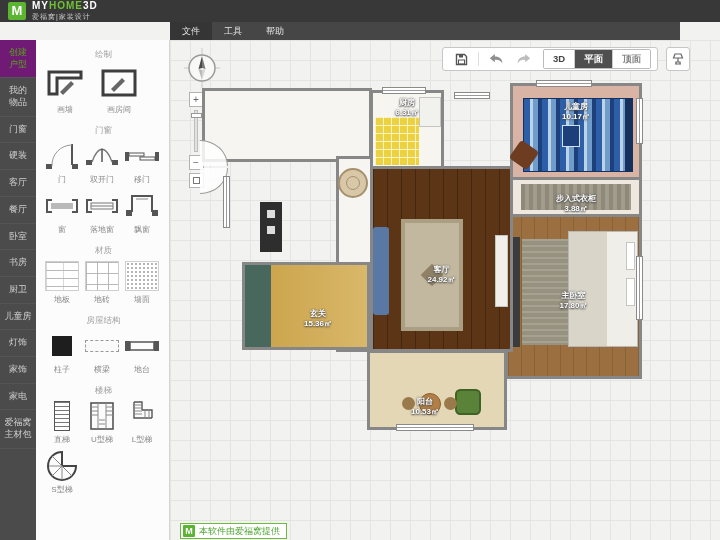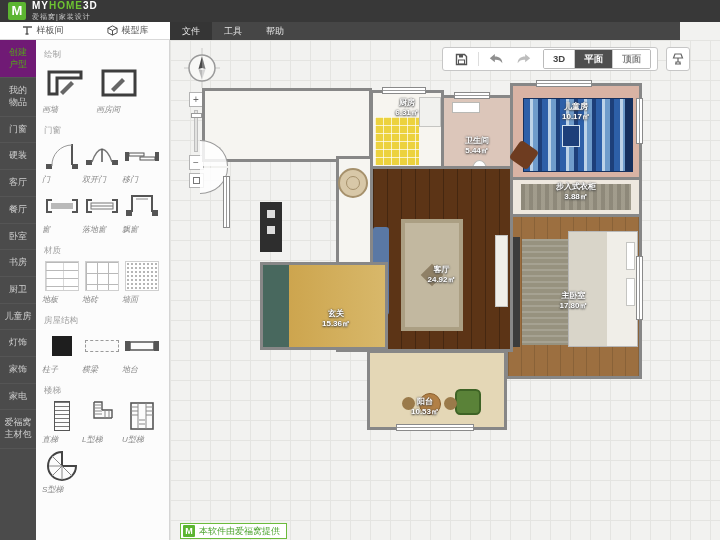--- a/index.html
+++ b/index.html
@@ -25,23 +25,23 @@
 
   
   .sidebar{position:absolute;left:0;top:40px;width:36px;height:500px;background:#4b4b4b;}
   .sb-item{padding:7px 2px;text-align:center;font-size:9px;color:#cfcfcf;border-bottom:1px solid #555;
            white-space:pre-line;line-height:1.3;cursor:pointer;}
   .sb-item.active{background:#701a75;color:#55a21d;}
 
   
   .toolpanel{position:absolute;left:36px;top:40px;width:134px;height:500px;background:#fcfcfc;
              border-right:1px solid #d5d5d5;padding:4px 6px;overflow:hidden;}
-  .tp-title{font-size:8.5px;color:#a0a0a0;margin:5px 0 3px 2px;}
+  .tp-title{font-size:8.5px;color:#a0a0a0;margin:5px 0 3px 2px;text-align:center;}
   .tp-grid{display:flex;flex-wrap:wrap;}
-  .tp-item{width:40px;margin:0 0 5px 0;cursor:pointer;font-style:italic;}
+  .tp-item{width:40px;text-align:center;margin:0 0 5px 0;cursor:pointer;}
   .tp-item.wide{width:46px;margin-right:8px;}
   .tp-icon{height:32px;display:flex;align-items:center;justify-content:center;}
   .tp-item.wide .tp-icon{height:38px;}
   .tp-label{font-size:8px;color:#888;margin-top:2px;}
   .tex{width:34px;height:30px;border:1px solid #cfcfcf;background:#fff;}
   .tex-floor{background-image:repeating-linear-gradient(#b9b9b9 0 1px,transparent 1px 8px),
              repeating-linear-gradient(90deg,#d9d9d9 0 1px,transparent 1px 17px);}
   .tex-tile{background-image:repeating-linear-gradient(#b9b9b9 0 1px,transparent 1px 11px),
             repeating-linear-gradient(90deg,#b9b9b9 0 1px,transparent 1px 11px);}
   .tex-wall{background-image:radial-gradient(#b0b0b0 0.7px,transparent 0.8px);background-size:4px 4px;}
@@ -104,34 +104,20 @@
 <div class="stage">
 
   <div class="topbar">
     <div class="logo">M</div>
     <div class="brand">
       <div class="brand-l1"><span>MY</span><span class="green">HOME</span><span>3D</span></div>
       <div class="brand-l2">爱福窝|家装设计</div>
     </div>
   </div>
 
-  <div class="paneltabs">
-    <div class="ptab">
-      <svg width="11" height="11" viewBox="0 0 11 11">
-          <path d="M1 2 h9 M5 2 v7 M3.5 9 h3" stroke="#555" stroke-width="1.4" fill="none"></path>
-        </svg>
-      <span>样板间</span>
-    </div>
-    <div class="ptab">
-      <svg width="11" height="11" viewBox="0 0 12 12">
-          <path d="M6 1 L11 3.5 V8.5 L6 11 L1 8.5 V3.5 Z M1 3.5 L6 6 L11 3.5 M6 6 V11" stroke="#444" stroke-width="1" fill="none"></path>
-        </svg>
-      <span>模型库</span>
-    </div>
-  </div>
 
   <div class="menubar">
     <div class="menu-item active">文件</div>
     <div class="menu-item">工具</div>
     <div class="menu-item">帮助</div>
   </div>
 
   <div class="sidebar">
     <div class="sb-item active">创建
 户型</div>
@@ -297,34 +283,34 @@
     <div class="tp-grid">
       <div class="tp-item">
         <div class="tp-icon">
             <div class="stair-straight"></div>
           </div>
         <div class="tp-label">直梯</div>
       </div>
       <div class="tp-item">
         <div class="tp-icon">
           <svg width="32" height="32" viewBox="0 0 32 32">
+              <rect x="5" y="3" width="22" height="26" fill="none" stroke="#555" stroke-width="1.6"></rect>
+              <path d="M12 3 v26 M20 3 v26 M5 7 h7 M5 11 h7 M5 15 h7 M20 7 h7 M20 11 h7 M20 15 h7 M13 20 h6 M13 24 h6" stroke="#888" stroke-width="1" fill="none"></path>
+            </svg>
+        </div>
+        <div class="tp-label">U型梯</div>
+      </div>
+      <div class="tp-item">
+        <div class="tp-icon">
+          <svg width="32" height="32" viewBox="0 0 32 32">
               <path d="M8 2 V18 H26 M8 2 H16 V10 M16 10 H26 V18" fill="none" stroke="#555" stroke-width="1.4"></path>
               <path d="M8 5 h8 M8 8 h8 M8 11 h8 M8 14 h8 M19 10 v8 M23 10 v8" stroke="#888" stroke-width="1"></path>
             </svg>
         </div>
         <div class="tp-label">L型梯</div>
-      </div>
-      <div class="tp-item">
-        <div class="tp-icon">
-          <svg width="32" height="32" viewBox="0 0 32 32">
-              <rect x="5" y="3" width="22" height="26" fill="none" stroke="#555" stroke-width="1.6"></rect>
-              <path d="M12 3 v26 M20 3 v26 M5 7 h7 M5 11 h7 M5 15 h7 M20 7 h7 M20 11 h7 M20 15 h7 M13 20 h6 M13 24 h6" stroke="#888" stroke-width="1" fill="none"></path>
-            </svg>
-        </div>
-        <div class="tp-label">U型梯</div>
       </div>
       <div class="tp-item">
         <div class="tp-icon">
           <svg width="34" height="34" viewBox="0 0 34 34">
               <path d="M17 3 a14 14 0 1 0 14 14 L17 17 Z" fill="none" stroke="#444" stroke-width="2"></path>
               <path d="M17 17 L7 7 M17 17 L4 17 M17 17 L7 27 M17 17 L17 31 M17 17 L27 27" stroke="#888" stroke-width="1"></path>
             </svg>
         </div>
         <div class="tp-label">S型梯</div>
       </div>
@@ -400,37 +386,32 @@
     <div class="fur" style="left:168px;top:128px;width:30px;height:30px;border-radius:50%;background:#d8c8a8;border:2px solid #a6916c;z-index:3;">
       <div style="position:absolute;left:6px;top:6px;width:14px;height:14px;border-radius:50%;border:1px solid #a6916c;"></div>
     </div>
 
     <div class="room" style="left:200px;top:50px;width:74px;height:80px;background:#f7f5f0;">
       <div class="rlabel" style="top:5px;"><span>厨房</span><br><span>6.31㎡</span></div>
       <div class="fur" style="left:2px;top:24px;width:44px;height:48px;background:#ecd23e;background-image:repeating-linear-gradient(rgba(255,255,255,.7) 0 1px,transparent 1px 8px),repeating-linear-gradient(90deg,rgba(255,255,255,.7) 0 1px,transparent 1px 8px);"></div>
       <div class="fur" style="left:46px;top:4px;width:22px;height:30px;background:#f1f1ee;border:1px solid #c5c5c2;"></div>
     </div>
 
-    <div class="room" style="left:271px;top:55px;width:72px;height:94px;background:#dcc6ba;">
-      <div class="rlabel" style="top:38px;"><span>卫生间</span><br><span>5.44㎡</span></div>
-      <div class="fur" style="left:8px;top:4px;width:28px;height:11px;background:#fff;border:1px solid #b9b9b5;"></div>
-      <div class="fur" style="left:28px;top:62px;width:15px;height:19px;background:#fff;border:1px solid #b9b9b5;border-radius:50% 50% 45% 45%;"></div>
-    </div>
 
     <div class="room" style="left:340px;top:43px;width:132px;height:97px;background:#d9b3a4;">
       <div class="rlabel" style="top:16px;z-index:6;"><span>儿童房</span><br><span>10.17㎡</span></div>
       <div class="fur" style="left:10px;top:12px;width:110px;height:74px;background:repeating-linear-gradient(90deg,#2d5fa8 0 6px,#bdd3e8 6px 9px,#6f9ccb 9px 14px,#1d3f7a 14px 18px);border:1px solid #16305e;">
         <div style="position:absolute;right:0;top:0;width:7px;height:100%;background:#16305e;"></div>
         <div style="position:absolute;left:38px;top:26px;width:18px;height:22px;background:#1d3f7a;border:1px solid #cfe0ee;"></div>
       </div>
       <div class="fur" style="left:0px;top:58px;width:22px;height:22px;background:#6e3c20;border-radius:4px;transform:rotate(35deg);"></div>
     </div>
 
     <div class="room" style="left:340px;top:137px;width:132px;height:40px;background:#eee8df;">
-      <div class="rlabel" style="top:2px;"><span>步入式衣柜</span><br><span>3.88㎡</span></div>
+      <div class="rlabel" style="top:14px;"><span>步入式衣柜</span><br><span>3.88㎡</span></div>
       <div class="fur" style="left:8px;top:4px;width:110px;height:26px;background:repeating-linear-gradient(90deg,#7d7868 0 4px,#948f7e 4px 8px);opacity:.85;"></div>
     </div>
 
     <div class="room" style="left:335px;top:174px;width:137px;height:165px;background:#9c6f40;background-image:repeating-linear-gradient(90deg,rgba(0,0,0,.12) 0 1px,transparent 1px 13px);">
       <div class="rlabel" style="top:74px;z-index:6;"><span>主卧室</span><br><span>17.80㎡</span></div>
       <div class="fur" style="left:0px;top:20px;width:12px;height:110px;background:#3b3b3b;"></div>
       <div class="fur" style="left:14px;top:22px;width:48px;height:106px;background:#97927f;background-image:repeating-linear-gradient(rgba(255,255,255,.15) 0 2px,transparent 2px 6px);"></div>
       <div class="fur" style="left:60px;top:14px;width:70px;height:116px;background:#f0eee8;border:1px solid #b8b8b8;">
         <div style="position:absolute;left:0;top:0;width:38px;height:100%;background:#d9d5c9;"></div>
         <div style="position:absolute;right:2px;top:10px;width:9px;height:28px;background:#fff;border:1px solid #c5c5c2;"></div>
@@ -440,21 +421,21 @@
 
     <div class="room" style="left:200px;top:126px;width:143px;height:186px;background:#5c3416;background-image:repeating-linear-gradient(90deg,rgba(0,0,0,.25) 0 1px,transparent 1px 14px);">
       <div class="rlabel" style="top:96px;z-index:6;"><span>客厅</span><br><span>24.92㎡</span></div>
       <div class="fur" style="left:28px;top:50px;width:62px;height:112px;background:#c2b8a0;border:4px solid #ab9f83;">
         <div style="position:absolute;left:19px;top:44px;width:16px;height:16px;background:#8f8066;transform:rotate(45deg);"></div>
       </div>
       <div class="fur" style="left:0px;top:58px;width:16px;height:88px;background:#5a78a4;border-radius:3px;"></div>
       <div class="fur" style="left:122px;top:66px;width:13px;height:72px;background:#f1efe9;border:1px solid #c5c5c2;"></div>
     </div>
 
-    <div class="room" style="left:90px;top:222px;width:128px;height:88px;background:linear-gradient(90deg,#48685e 0 26px,#cda54e 26px,#d8b86a 100%);">
+    <div class="room" style="left:72px;top:222px;width:128px;height:88px;background:linear-gradient(90deg,#48685e 0 26px,#cda54e 26px,#d8b86a 100%);">
       <div class="rlabel" style="top:44px;left:12px;"><span>玄关</span><br><span>15.36㎡</span></div>
     </div>
 
     <div class="room" style="left:197px;top:310px;width:140px;height:80px;background:#e4d7b6;">
       <div class="rlabel" style="top:44px;left:-12px;"><span>阳台</span><br><span>10.53㎡</span></div>
       <div class="fur" style="left:85px;top:36px;width:26px;height:26px;background:#5a8238;border:2px solid #3e6325;border-radius:20%;"></div>
       <div class="fur" style="left:49px;top:40px;width:22px;height:22px;border-radius:50%;background:#b28046;border:1px solid #8a5f2e;"></div>
       <div class="fur" style="left:32px;top:44px;width:13px;height:13px;border-radius:50%;background:#9a7a4a;"></div>
       <div class="fur" style="left:74px;top:44px;width:13px;height:13px;border-radius:50%;background:#9a7a4a;"></div>
     </div>

